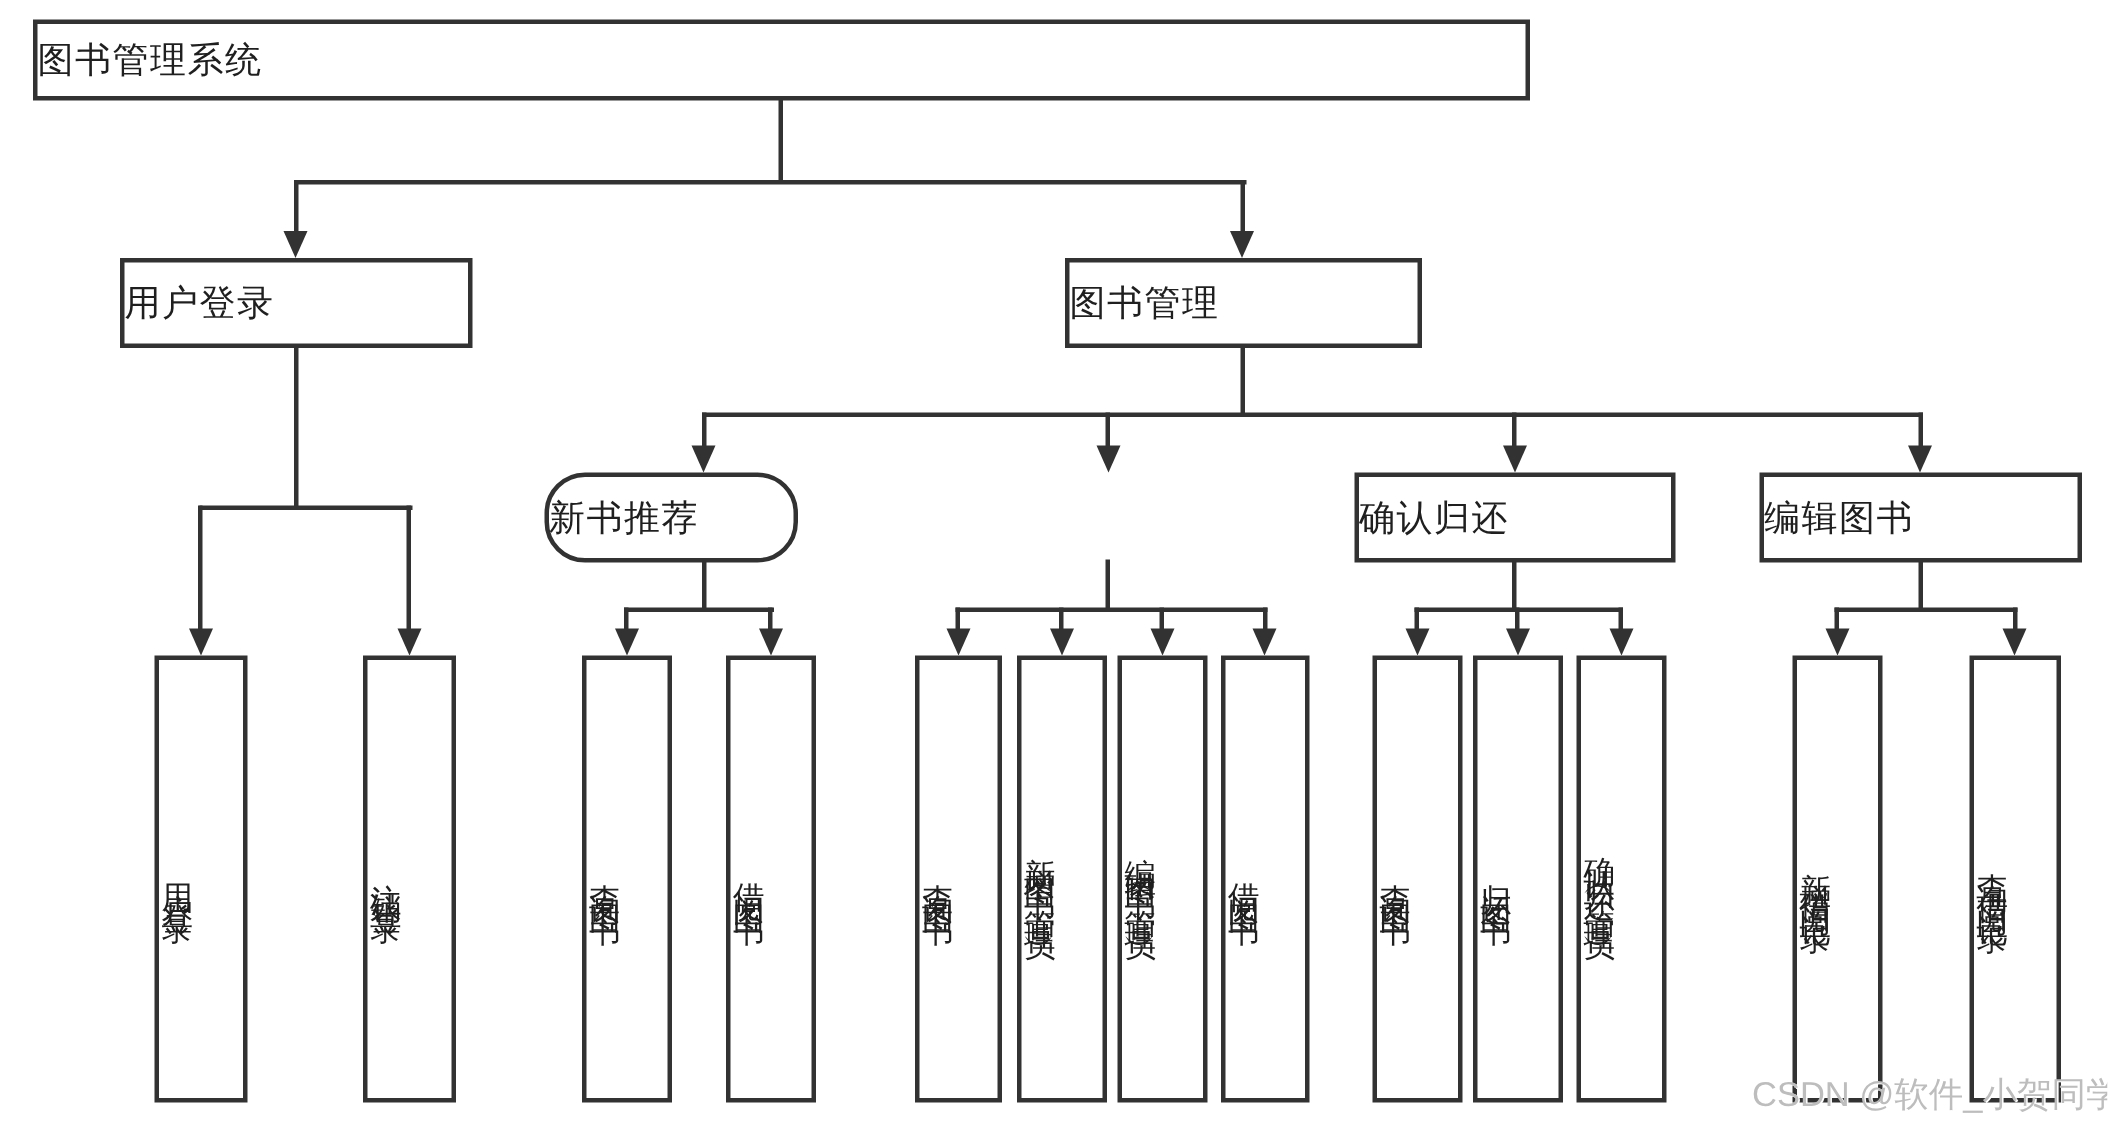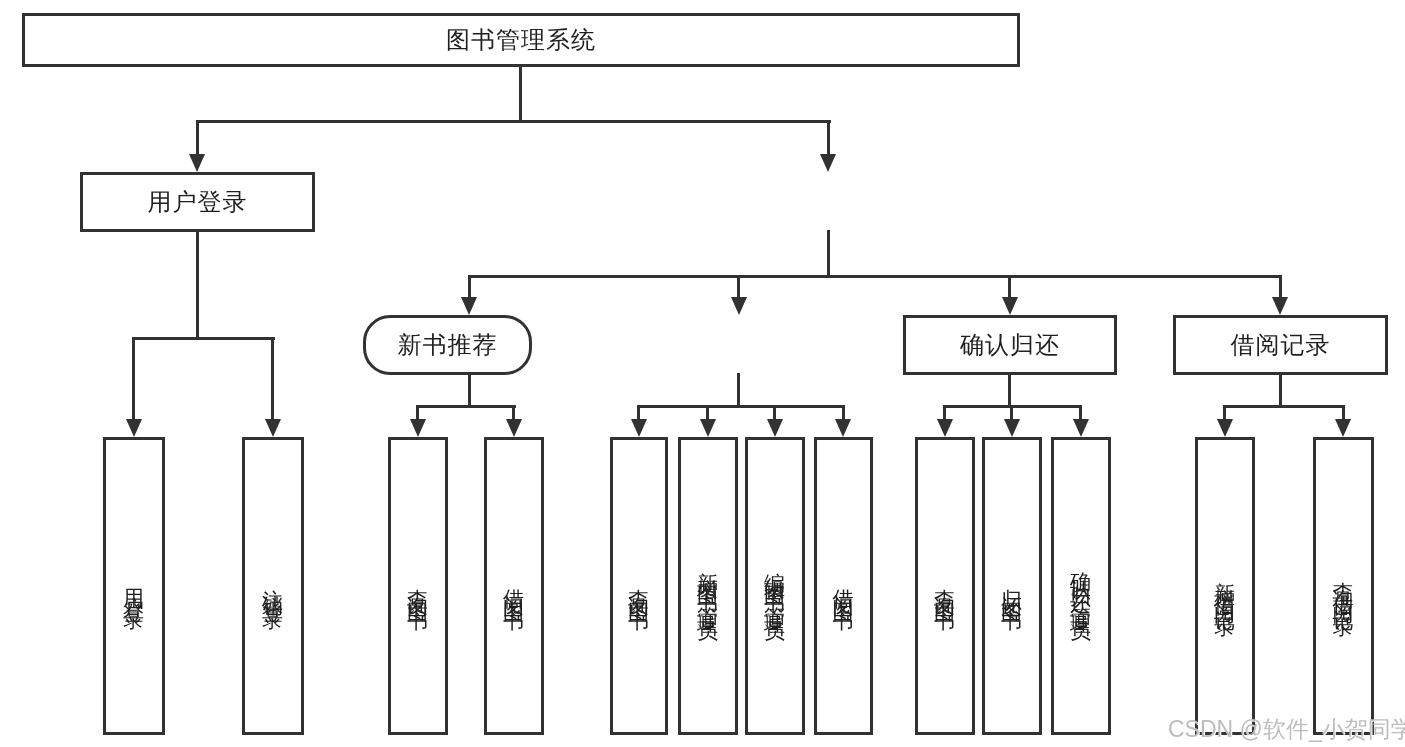--- a/index.html
+++ b/index.html
@@ -13,21 +13,21 @@
     width:1405px;height:747px;
     background:var(--bg);
     font-family:"Liberation Sans","DejaVu Sans",sans-serif;
     overflow:hidden;
   }
   .box{
     position:absolute;
     border:3px solid var(--line);
     background:#fff;
     box-sizing:border-box;
-    display:flex;align-items:center;justify-content:center;
+    display:flex;align-items:center;
   }
   .lbl{
     font-size:24px;
     color:var(--text);
     letter-spacing:1px;
     white-space:nowrap;
   }
   .vtext{
     writing-mode:vertical-rl;
     text-orientation:mixed;
@@ -66,20 +66,23 @@
   <div class="vline" style="left:519px;top:66px;height:56px;"></div>
   <div class="hline" style="left:196px;top:120px;width:635px;"></div>
   <div class="vline" style="left:196px;top:120px;height:36px;"></div>
   <div class="arr" style="left:189px;top:154px;"></div>
   <div class="vline" style="left:827px;top:120px;height:36px;"></div>
   <div class="arr" style="left:820px;top:154px;"></div>
 
   <div class="box" style="left:80px;top:172px;width:235px;height:60px;">
     <span class="lbl">用户登录</span>
   </div>
+  <div class="box" style="left:710px;top:172px;width:238px;height:60px;">
+    <span class="lbl">图书管理</span>
+  </div>
 
   <div class="vline" style="left:196px;top:230px;height:109px;"></div>
   <div class="hline" style="left:133px;top:337px;width:142px;"></div>
   <div class="vline" style="left:132px;top:337px;height:84px;"></div>
   <div class="arr" style="left:126px;top:419px;"></div>
   <div class="vline" style="left:271px;top:337px;height:84px;"></div>
   <div class="arr" style="left:265px;top:419px;"></div>
 
   <div class="vline" style="left:827px;top:230px;height:47px;"></div>
   <div class="hline" style="left:468px;top:275px;width:814px;"></div>
@@ -92,21 +95,21 @@
   <div class="vline" style="left:1279px;top:275px;height:24px;"></div>
   <div class="arr" style="left:1272px;top:297px;"></div>
 
   <div class="box" style="left:363px;top:315px;width:169px;height:60px;border-radius:27px;">
     <span class="lbl">新书推荐</span>
   </div>
   <div class="box" style="left:903px;top:315px;width:214px;height:60px;">
     <span class="lbl">确认归还</span>
   </div>
   <div class="box" style="left:1173px;top:315px;width:215px;height:60px;">
-    <span class="lbl">借阅记录</span>
+    <span class="lbl">编辑图书</span>
   </div>
 
   <div class="vline" style="left:468px;top:373px;height:34px;"></div>
   <div class="hline" style="left:416px;top:405px;width:100px;"></div>
   <div class="vline" style="left:416px;top:405px;height:16px;"></div>
   <div class="arr" style="left:410px;top:419px;"></div>
   <div class="vline" style="left:512px;top:405px;height:16px;"></div>
   <div class="arr" style="left:506px;top:419px;"></div>
 
   <div class="vline" style="left:737px;top:373px;height:34px;"></div>

